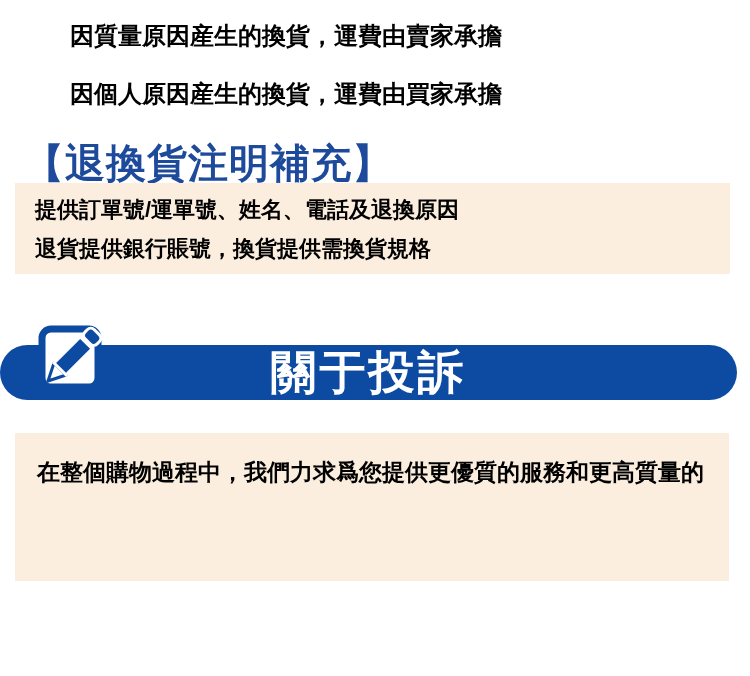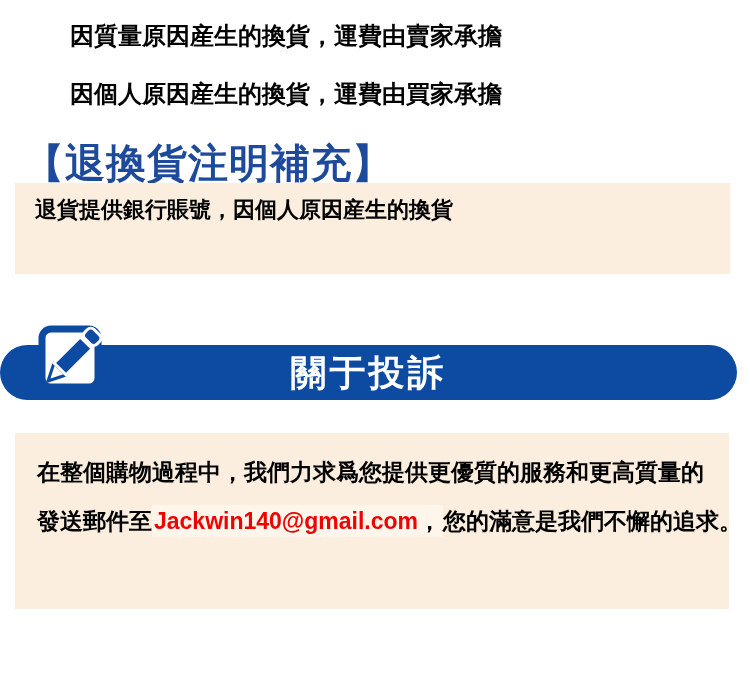--- a/index.html
+++ b/index.html
@@ -33,27 +33,27 @@
   }
   .info-box p{
     font-size:22px;font-weight:bold;line-height:39px;white-space:nowrap;
   }
   .banner{
     left:0;top:345px;width:737px;height:55px;
     background:var(--accent-blue);border-radius:28px;
   }
   .banner-title{
     display:block;text-align:center;line-height:55px;
-    font-size:36px;font-weight:bold;color:#ffffff;letter-spacing:3px;
+    font-size:46px;font-weight:bold;color:#ffffff;letter-spacing:3px;
   }
   .note-icon{
     position:absolute;left:34px;top:-28px;width:76px;height:76px;
   }
   .complaint-box{
-    left:15px;top:433px;width:714px;height:176px;
+    left:15px;top:433px;width:714px;height:148px;
     background:var(--box-bg);padding:15px 22px 14px;
   }
   .complaint-box p{
     font-size:23px;font-weight:bold;line-height:49px;white-space:nowrap;
   }
   .email-hl{
     background:var(--email-highlight);padding:3px 2px;
   }
   .email{
     color:var(--email-red);font-weight:bold;
@@ -65,35 +65,35 @@
 
 <main>
 
   <p class="abs intro-line l1">因質量原因産生的換貨，運費由賣家承擔</p>
 
   <p class="abs intro-line l2">因個人原因産生的換貨，運費由買家承擔</p>
 
   <h2 class="abs section-heading">【退換貨注明補充】</h2>
 
   <div class="abs info-box">
-    <p>退貨提供銀行賬號，因個人原因産生的換貨</p>
+    <p>提供訂單號/運單號、姓名、電話及退換原因</p>
+    <p>退貨提供銀行賬號，換貨提供需換貨規格</p>
   </div>
 
   <div class="abs banner">
     <span class="note-icon">
       <svg viewBox="0 0 76 76" width="76" height="76" aria-hidden="true">
         <rect x="8" y="12" width="56" height="58" rx="9" fill="#ffffff" stroke="#0d4ba3" stroke-width="7"></rect>
         <g transform="translate(14,64) rotate(-45)">
           <polygon points="0,0 17,-8.5 17,8.5" fill="#ffffff" stroke="#0d4ba3" stroke-width="3" stroke-linejoin="round"></polygon>
           <rect x="17" y="-8.5" width="37" height="17" fill="#0d4ba3" stroke="#ffffff" stroke-width="3"></rect>
           <rect x="56" y="-8.5" width="13" height="17" rx="5" fill="#0d4ba3" stroke="#ffffff" stroke-width="3"></rect>
         </g>
       </svg>
     </span>
     <span class="banner-title">關于投訴</span>
   </div>
 
   <div class="abs complaint-box">
     <p>在整個購物過程中，我們力求爲您提供更優質的服務和更高質量的</p>
-    <p><span>發送郵件至</span><span class="email-hl"><span class="email">Jackwin140@gmail.com</span><span>，</span></span><span>您的滿意是我們不懈的追求。</span></p>
   </div>
 
 </main>
 
 </body></html>

